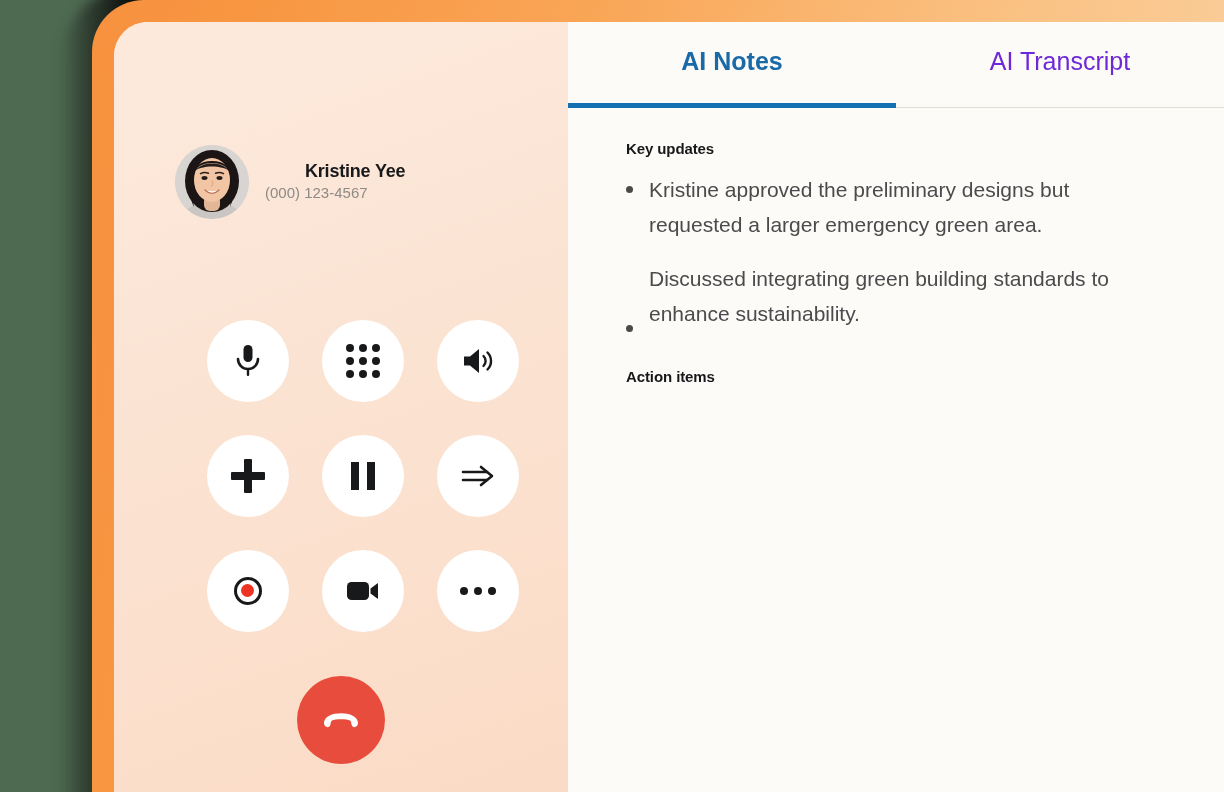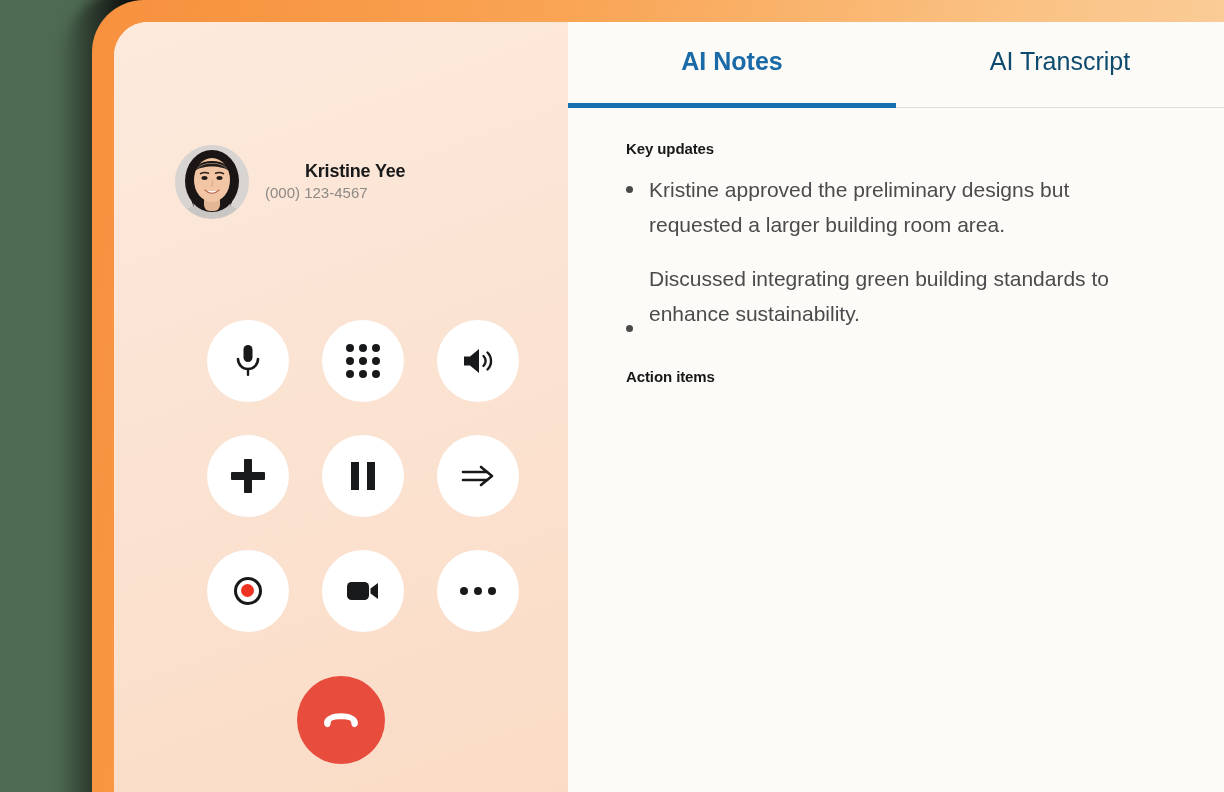--- a/index.html
+++ b/index.html
@@ -209,21 +209,21 @@
   .tab {
     flex: 0 0 328px;
     display: flex;
     align-items: center;
     justify-content: center;
     font-size: 25px;
     background: none;
     border: none;
     cursor: pointer;
     position: relative;
-    color: #0c4a6e;
+    color: #6d28d9;
     font-family: "Liberation Sans", sans-serif;
     padding: 0 0 8px 0;
   }
   .tab.active {
     color: #1a6aa8;
     font-weight: bold;
   }
   .tab.active::after {
     content: "";
     position: absolute;
@@ -439,21 +439,21 @@
       <button class="tab">AI Transcript</button>
     </div>
 
     <div id="ai-content">
 
       <div class="section">
         <div class="section-title">Key updates</div>
         <ul class="bullet-list">
           <li class="bullet-li">
             <span class="bullet-dot"></span>
-            <span class="bullet-text">Kristine approved the preliminary designs but requested a larger building room area.</span>
+            <span class="bullet-text">Kristine approved the preliminary designs but requested a larger emergency green area.</span>
           </li>
           <li class="bullet-li">
             <span class="bullet-dot"></span>
             <span class="bullet-text">Discussed integrating green building standards to enhance sustainability.</span>
           </li>
         </ul>
       </div>
 
       <div class="section">
         <div class="section-title">Action items</div>

